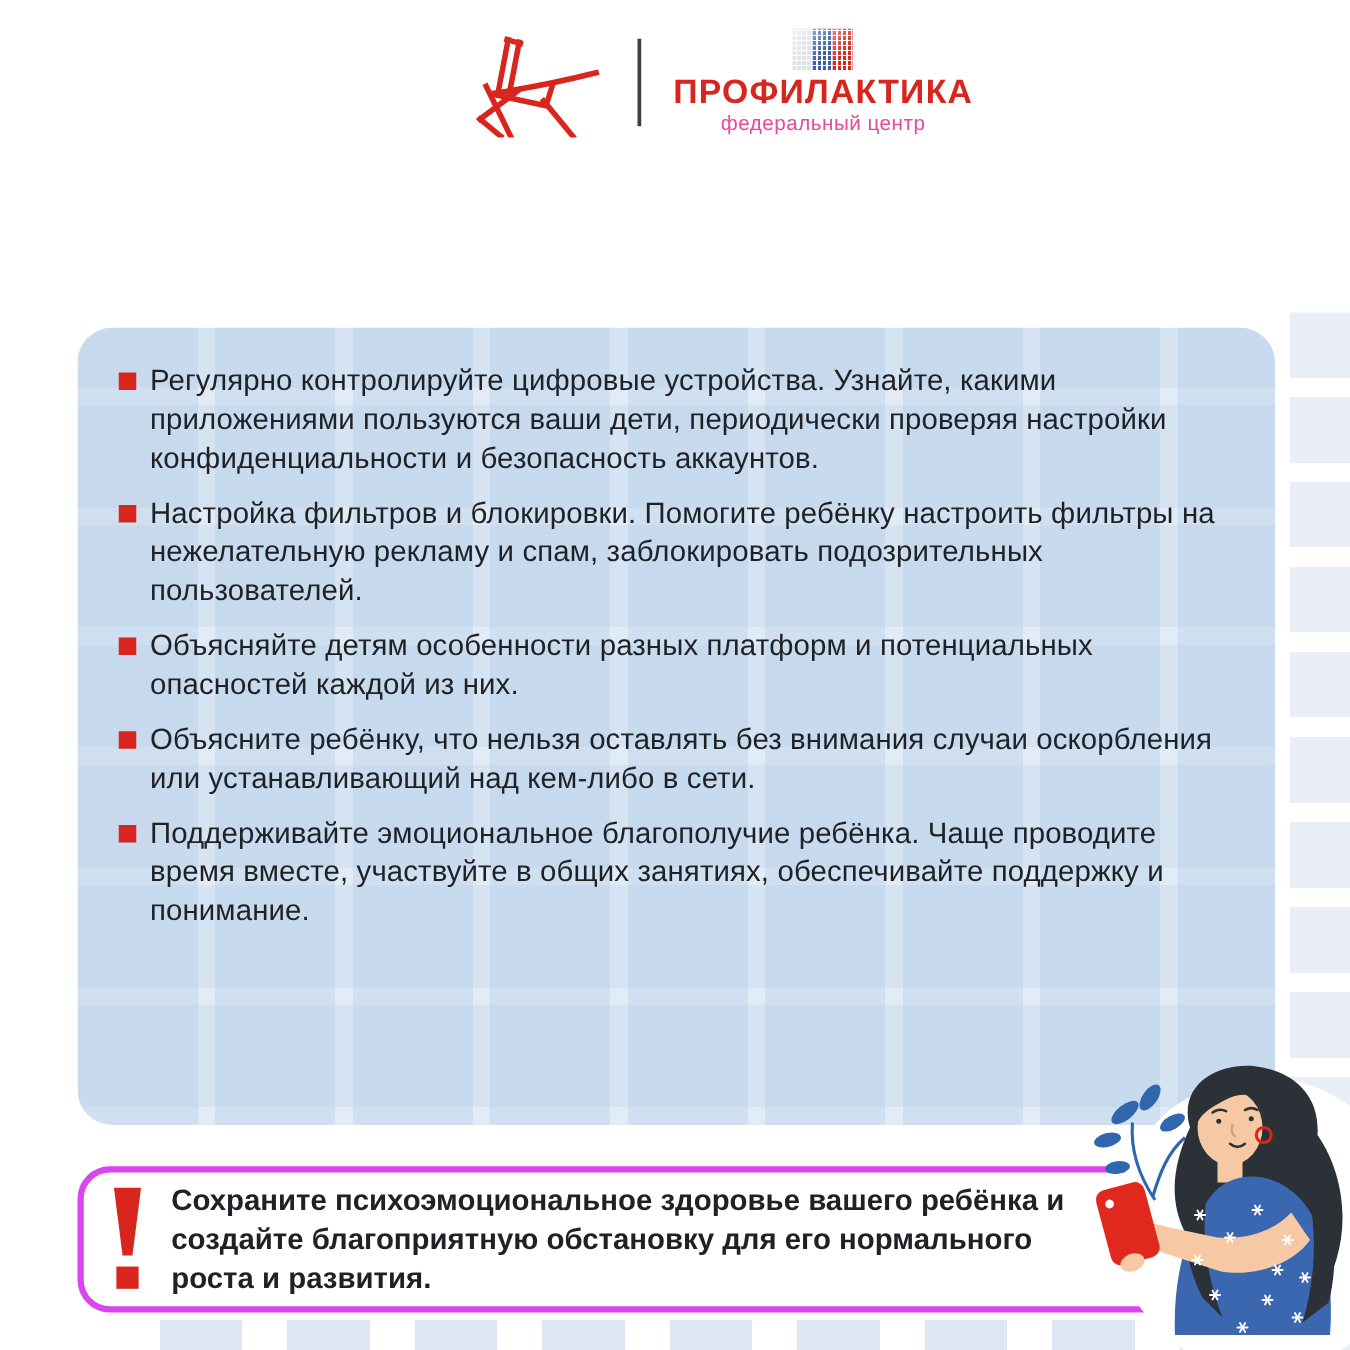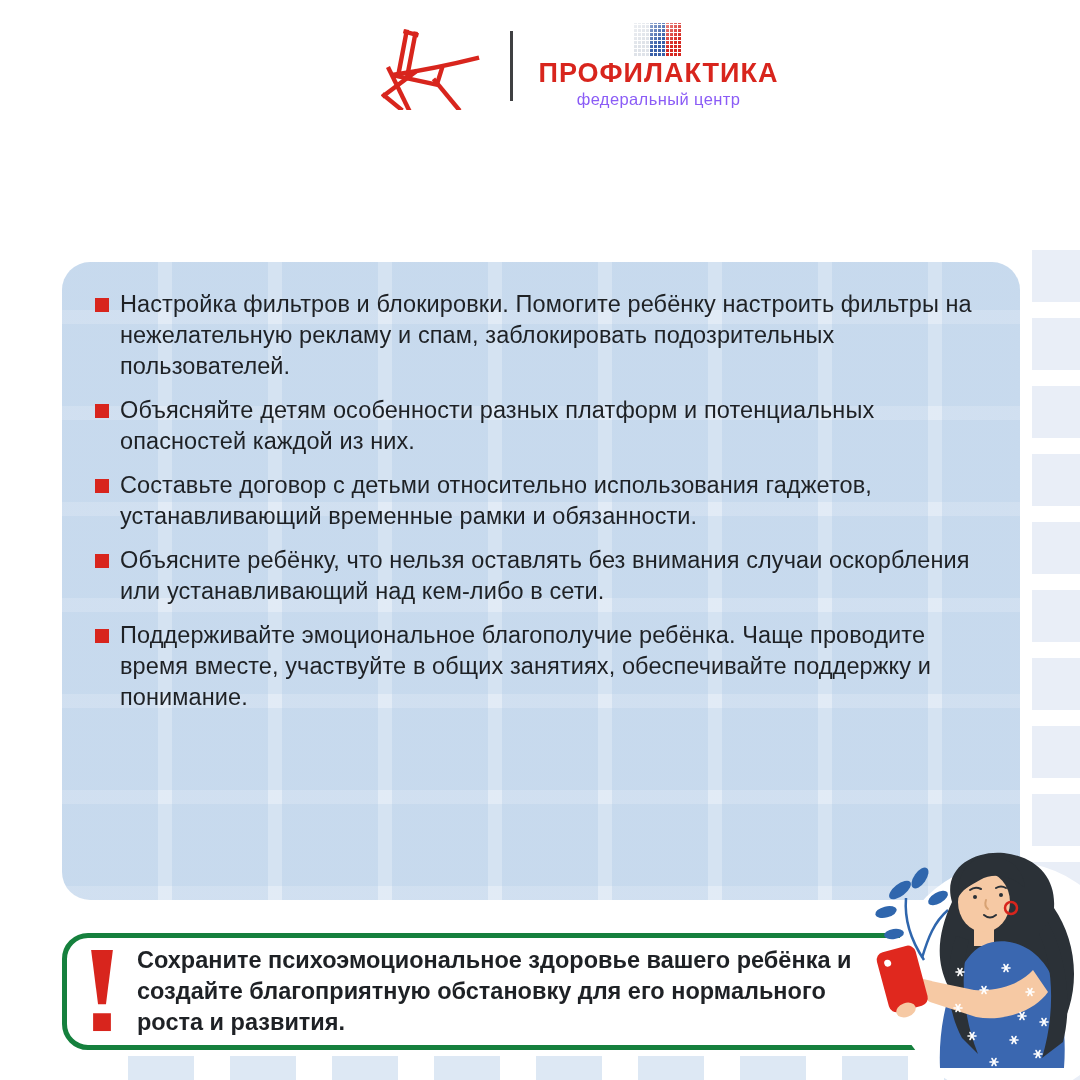--- a/index.html
+++ b/index.html
@@ -28,21 +28,21 @@
   .flag-grid span{width:16px;height:100%;
     background-image:
       repeating-linear-gradient(90deg,rgba(255,255,255,.0) 0 3px,#ffffff 3px 4px),
       repeating-linear-gradient(0deg,rgba(255,255,255,.0) 0 3px,#ffffff 3px 4px),
       linear-gradient(135deg,rgba(255,255,255,.45) 0%,rgba(255,255,255,0) 60%);
   }
   .fg-gray{background-color:#dfe3e9;}
   .fg-blue{background-color:#385fa8;}
   .fg-red{background-color:#d7271f;}
   .brand-name{font-size:27px;font-weight:bold;letter-spacing:1px;color:#d8251d;line-height:1;}
-  .brand-sub{font-size:16.5px;color:#8b5cf6;letter-spacing:.4px;line-height:1;}
+  .brand-sub{font-size:16.5px;color:#ec4899;letter-spacing:.4px;line-height:1;}
   
   .banner{
     position:absolute;top:131px;left:0;width:100%;height:115px;background:#d8251d;z-index:2;
     display:flex;flex-direction:column;align-items:center;justify-content:center;
   }
   .banner h1{
     margin:0;text-align:center;color:#ffffff;font-size:37px;font-weight:bold;
     line-height:50px;letter-spacing:.5px;
   }
   .banner h1 span{display:block;}
@@ -55,21 +55,21 @@
       repeating-linear-gradient(0deg,rgba(255,255,255,.30) 0 14px,rgba(255,255,255,0) 14px 96px);
     box-sizing:border-box;padding:27px 28px 20px 33px;
   }
   .rec-list{list-style:none;margin:0;padding:0;}
   .rec-list li{display:flex;align-items:flex-start;margin-bottom:13px;}
   .bullet{flex:none;width:14px;height:14px;background:#d8251d;margin:9px 11px 0 0;}
   .rec-text{font-size:23.5px;line-height:31px;letter-spacing:.1px;max-width:880px;}
   
   .callout{
     position:absolute;left:62px;top:933px;width:956px;height:117px;z-index:2;
-    box-sizing:border-box;background:#ffffff;border:5px solid #15803d;border-radius:26px;
+    box-sizing:border-box;background:#ffffff;border:5px solid #d946ef;border-radius:26px;
     display:flex;align-items:center;padding:0 40px 0 20px;gap:20px;
   }
   .exclaim{flex:none;width:30px;height:84px;}
   .callout-text{font-size:23.5px;line-height:31px;font-weight:bold;max-width:740px;}
   
   .illustration{position:absolute;left:872px;top:840px;width:260px;height:240px;z-index:3;}
 </style>
 </head>
 <body>
 
@@ -100,29 +100,29 @@
       <div class="brand-name">ПРОФИЛАКТИКА</div>
       <div class="brand-sub">федеральный центр</div>
     </div>
   </div>
 
 
   <div class="panel">
     <ul class="rec-list">
       <li>
           <span class="bullet"></span>
+          <span class="rec-text">Регулярно контролируйте цифровые устройства. Узнайте, какими приложениями пользуются ваши дети, периодически проверяя настройки конфиденциальности и безопасность аккаунтов.</span>
+        </li>
+      <li>
+          <span class="bullet"></span>
           <span class="rec-text">Настройка фильтров и блокировки. Помогите ребёнку настроить фильтры на нежелательную рекламу и спам, заблокировать подозрительных пользователей.</span>
         </li>
       <li>
           <span class="bullet"></span>
           <span class="rec-text">Объясняйте детям особенности разных платформ и потенциальных опасностей каждой из них.</span>
-        </li>
-      <li>
-          <span class="bullet"></span>
-          <span class="rec-text">Составьте договор с детьми относительно использования гаджетов, устанавливающий временные рамки и обязанности.</span>
         </li>
       <li>
           <span class="bullet"></span>
           <span class="rec-text">Объясните ребёнку, что нельзя оставлять без внимания случаи оскорбления или устанавливающий над кем-либо в сети.</span>
         </li>
       <li>
           <span class="bullet"></span>
           <span class="rec-text">Поддерживайте эмоциональное благополучие ребёнка. Чаще проводите время вместе, участвуйте в общих занятиях, обеспечивайте поддержку и понимание.</span>
         </li>
     </ul>

